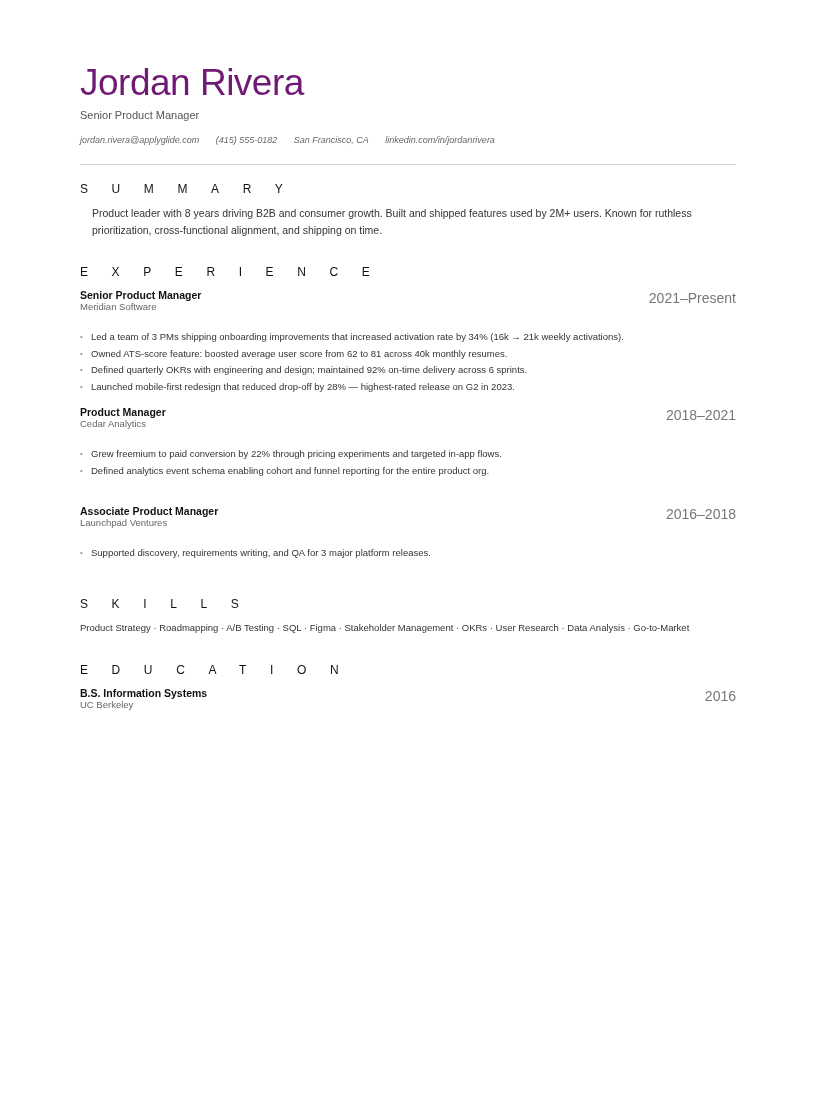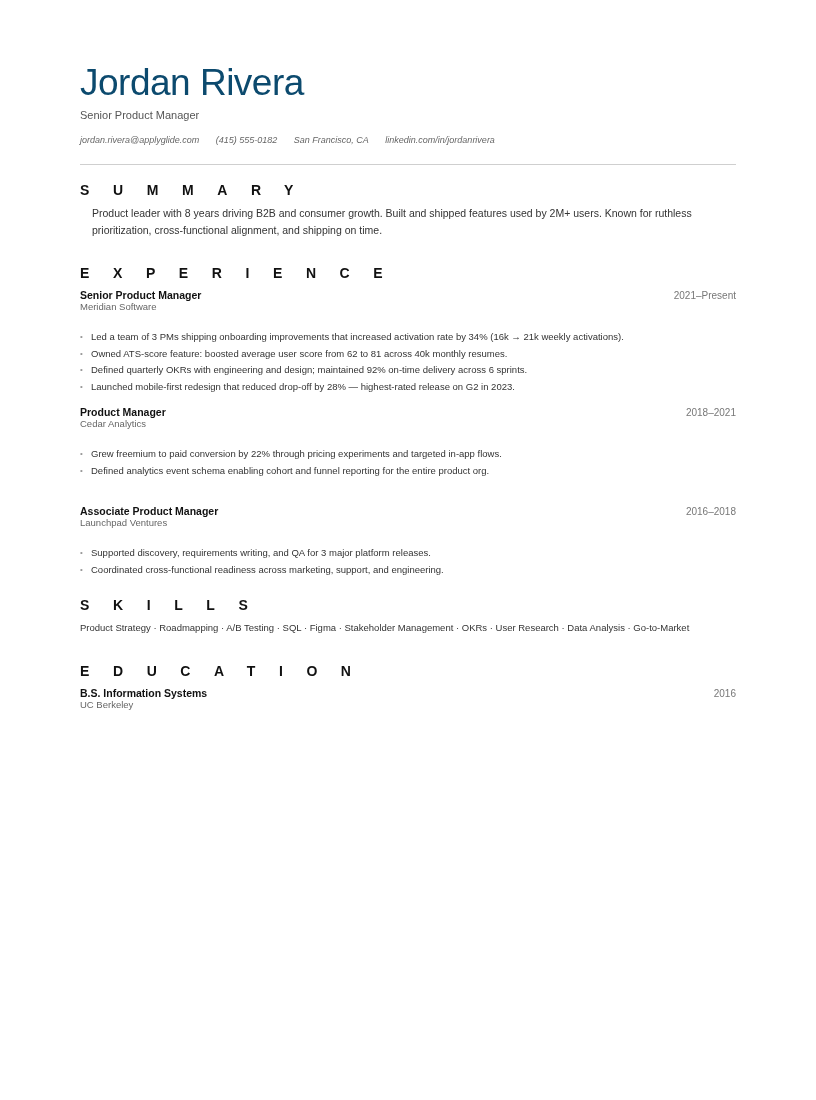--- a/index.html
+++ b/index.html
@@ -1,27 +1,27 @@
 <!DOCTYPE html>
 <html><head>
 <meta charset="utf-8">
 <style>
   html, body { margin: 0; padding: 0; background: #ffffff; }
   body { width: 816px; height: 1100px; position: relative; font-family: "Liberation Sans", sans-serif; color: #222; }
   .page { position: absolute; left: 80px; top: 0; width: 656px; }
-  .name { position: absolute; top: 62px; left: 0; font-size: 37px; font-weight: 400; color: #0c4a6e; letter-spacing: -0.5px; white-space: nowrap; }
+  .name { position: absolute; top: 62px; left: 0; font-size: 37px; font-weight: 400; color: #701a75; letter-spacing: -0.5px; white-space: nowrap; }
   .headline { position: absolute; top: 109px; left: 0; font-size: 11px; color: #555; }
   .contact { position: absolute; top: 135px; left: 0; font-size: 9px; color: #666; white-space: nowrap; }
   .contact span { margin-right: 14px; font-style: italic; }
   .rule { position: absolute; top: 164px; left: 0; width: 656px; height: 1px; background: #cfcfcf; }
-  .sec-title { position: absolute; left: 0; font-size: 14px; font-weight: 700; color: #111; letter-spacing: 23.6px; white-space: nowrap; }
+  .sec-title { position: absolute; left: 0; font-size: 12px; font-weight: 400; color: #111; letter-spacing: 23.6px; white-space: nowrap; }
   .summary { position: absolute; top: 205px; left: 0; width: 620px; font-size: 10.5px; line-height: 17px; color: #333; margin-left: 12px; }
   .row { position: absolute; left: 0; width: 656px; }
   .role { font-size: 10.5px; font-weight: 700; color: #111; }
-  .dates { position: absolute; right: 0; top: 1px; font-size: 10px; color: #777; }
+  .dates { position: absolute; right: 0; top: 1px; font-size: 14px; color: #777; }
   .company { font-size: 9.5px; color: #666; }
   ul.bullets { list-style: none; margin: 17px 0 0 0; padding: 0; }
   ul.bullets li { position: relative; padding-left: 11px; font-size: 9.5px; color: #333; line-height: 16.7px; white-space: nowrap; }
   ul.bullets li::before { content: "•"; position: absolute; left: 0; color: #999; font-size: 8px; }
   .skills { position: absolute; top: 622px; left: 0; font-size: 9.5px; color: #333; white-space: nowrap; }
 </style>
 </head>
 <body>
 
 <div class="page">
@@ -61,21 +61,20 @@
       <li>Defined analytics event schema enabling cohort and funnel reporting for the entire product org.</li>
     </ul>
   </div>
 
   <div class="row" style="top:505px">
     <div class="role">Associate Product Manager</div>
     <div class="dates">2016–2018</div>
     <div class="company">Launchpad Ventures</div>
     <ul class="bullets">
       <li>Supported discovery, requirements writing, and QA for 3 major platform releases.</li>
-      <li>Coordinated cross-functional readiness across marketing, support, and engineering.</li>
     </ul>
   </div>
 
   <div class="sec-title" style="top:597px">SKILLS</div>
   <div class="skills">Product Strategy · Roadmapping · A/B Testing · SQL · Figma · Stakeholder Management · OKRs · User Research · Data Analysis · Go-to-Market</div>
 
   <div class="sec-title" style="top:663px">EDUCATION</div>
   <div class="row" style="top:687px">
     <div class="role">B.S. Information Systems</div>
     <div class="dates">2016</div>

